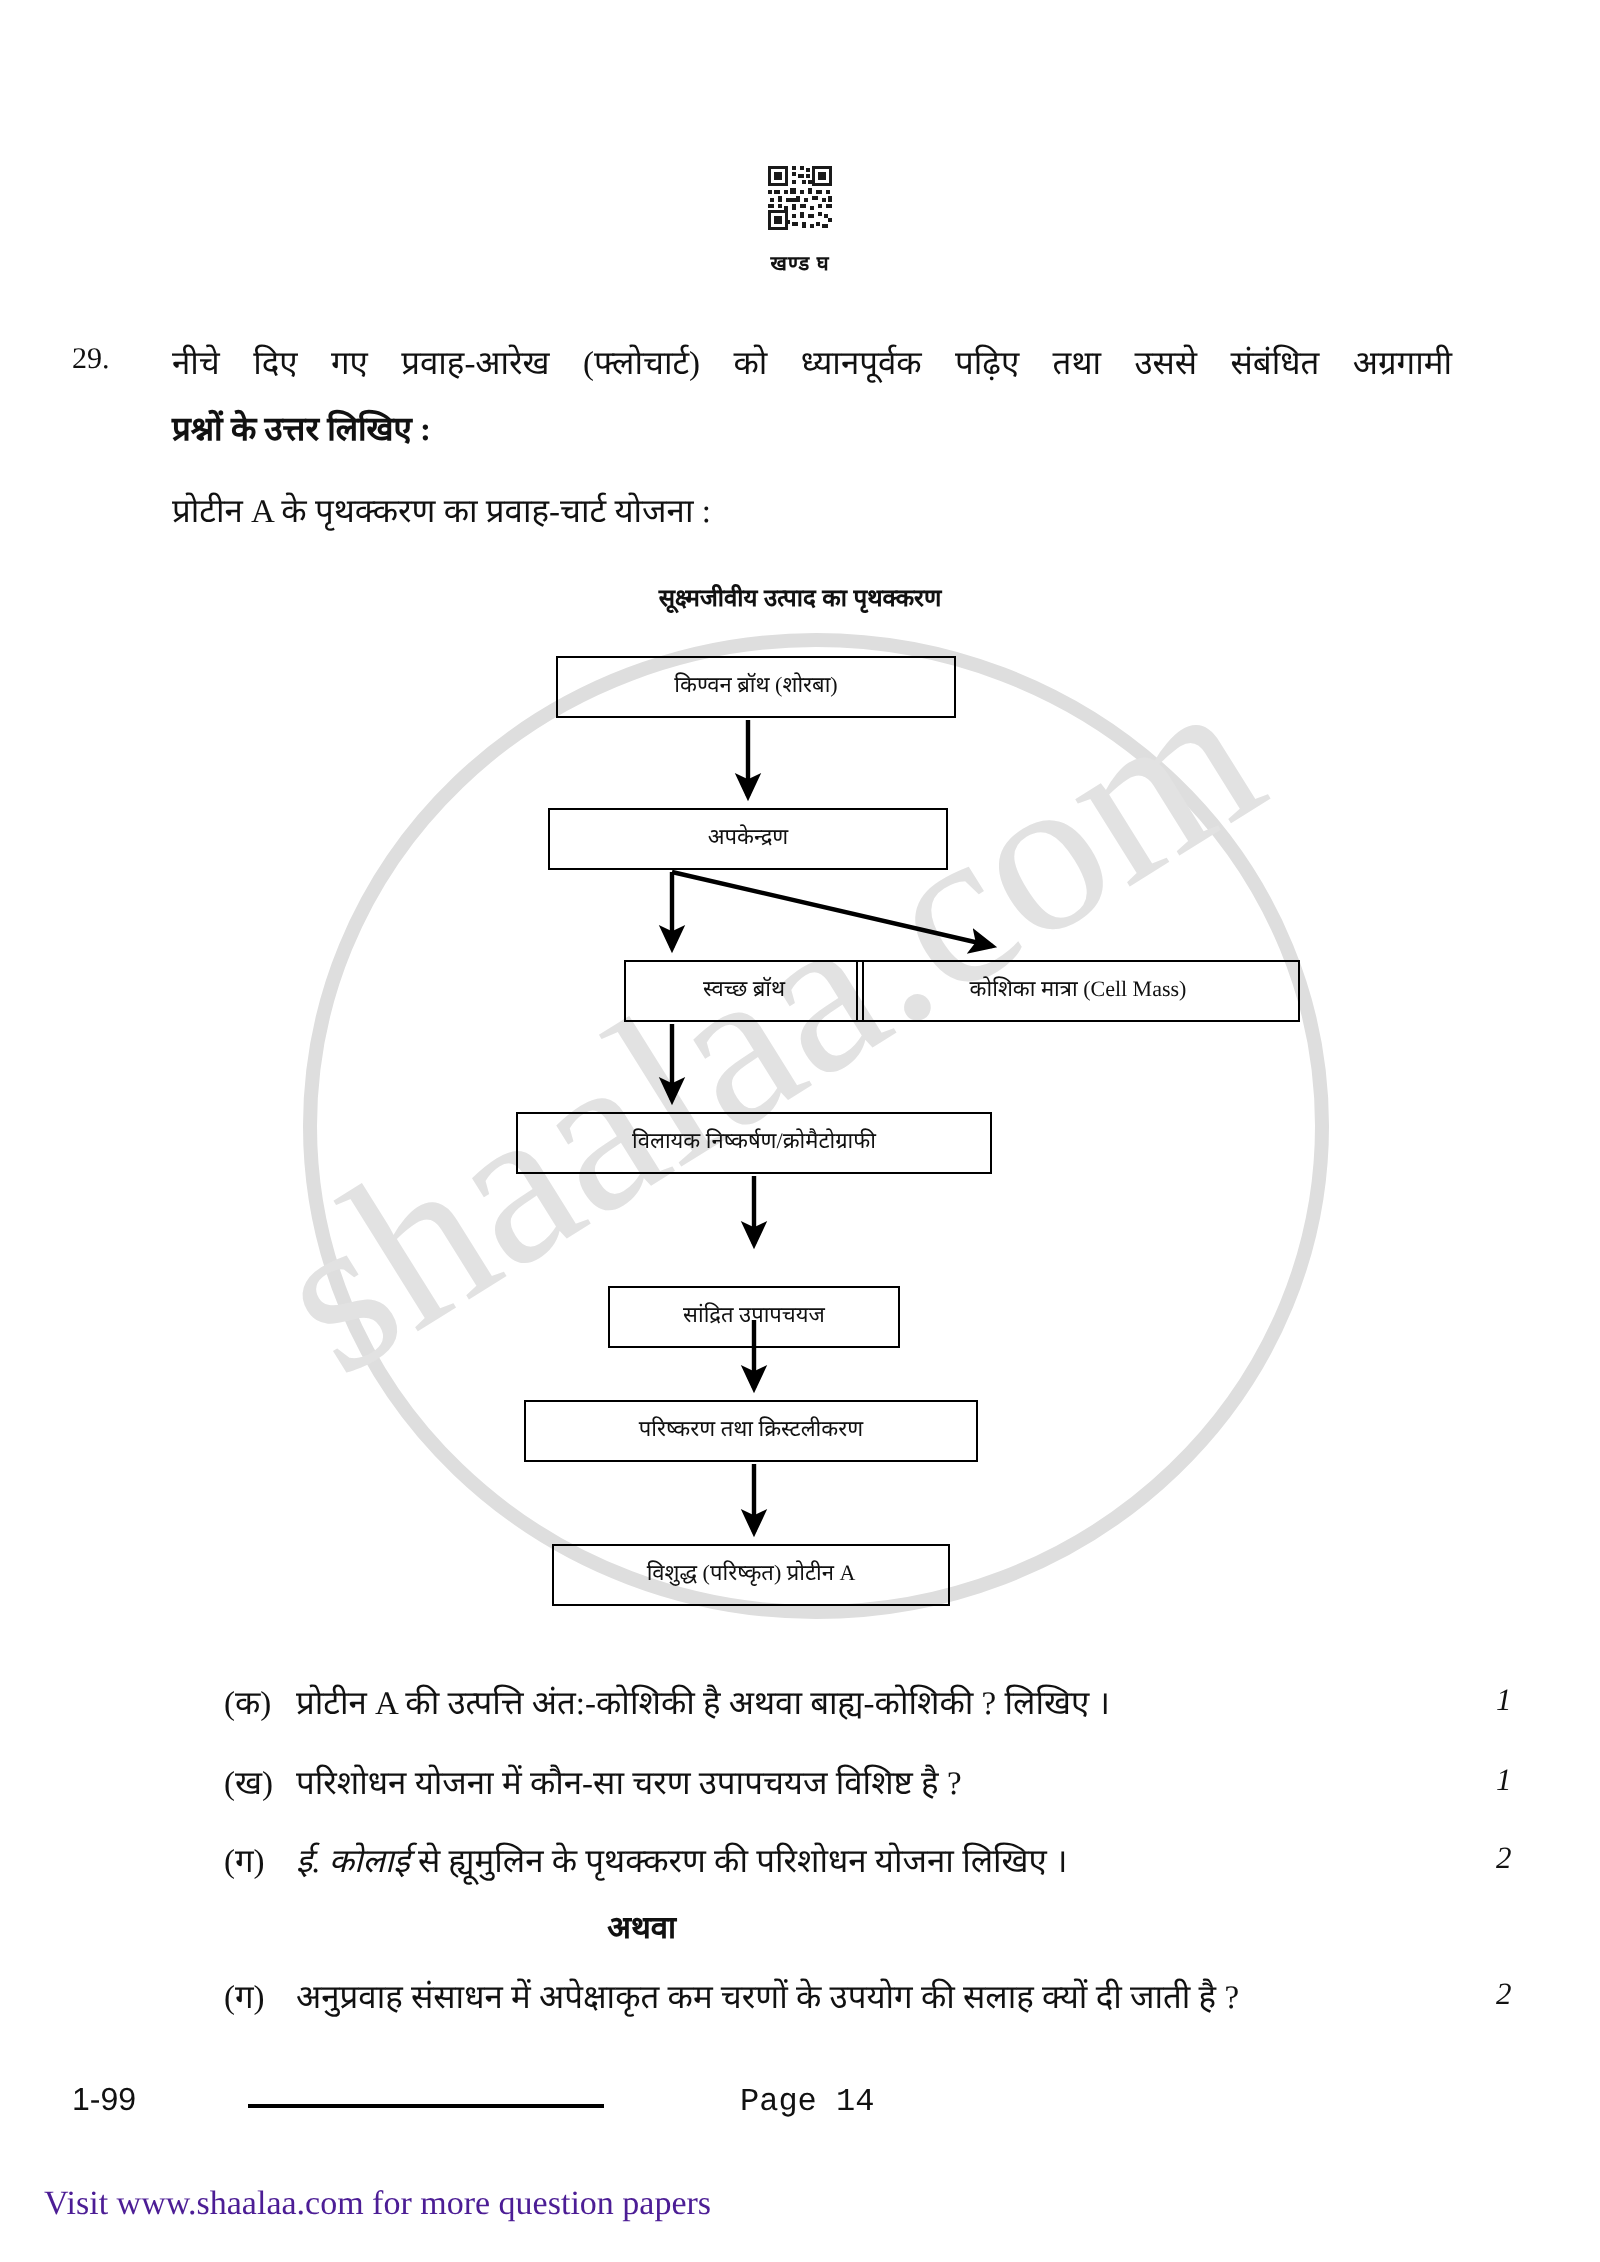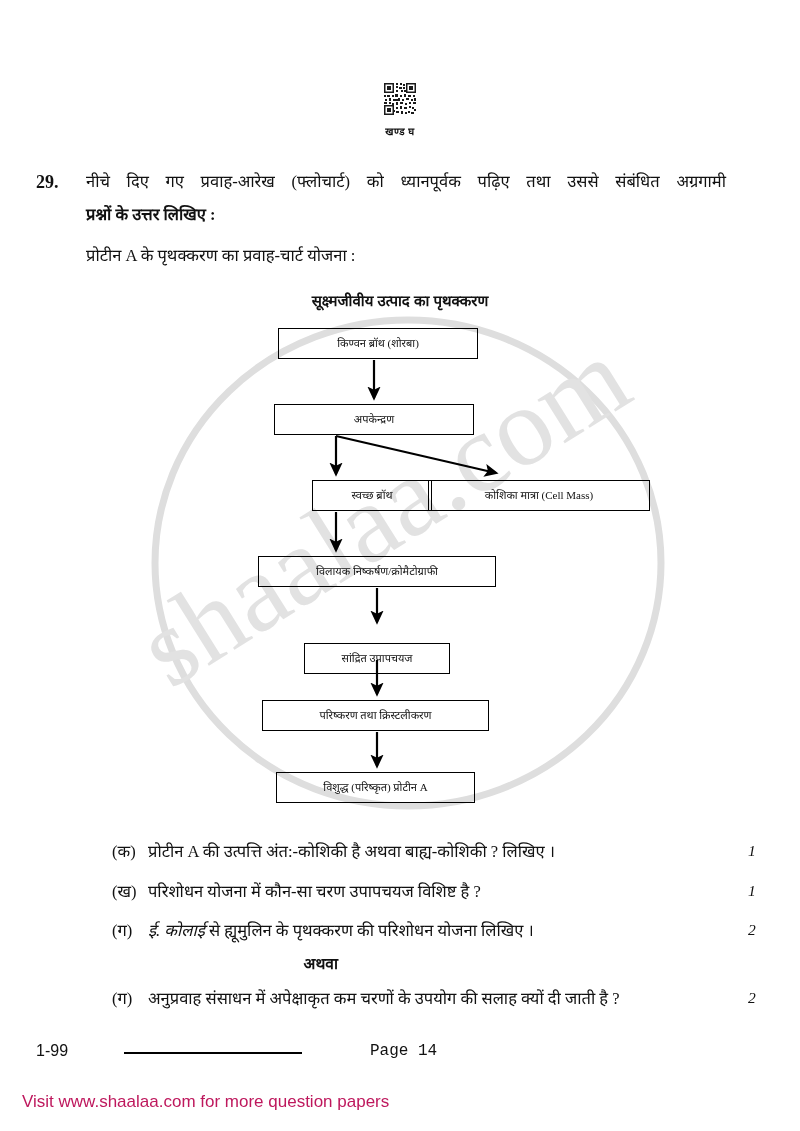--- a/index.html
+++ b/index.html
@@ -48,22 +48,22 @@
     font-weight: bold;
     font-size: 10px;
     letter-spacing: 0.5px;
   }
 
   
   .q-number {
     position: absolute;
     left: 36px;
     top: 172px;
-    font-weight: bold;
-    font-size: 18px;
+    font-weight: normal;
+    font-size: 15px;
     font-family: "Liberation Serif", serif;
   }
   .q-stem-l1 {
     position: absolute;
     left: 86px;
     top: 171px;
     width: 640px;
     font-size: 16.5px;
     text-align: justify;
     text-align-last: justify;
@@ -93,21 +93,21 @@
     height: 530px;
     z-index: 2;
   }
   .fc-title {
     position: absolute;
     left: 0; right: 0;
     top: 5px;
     text-align: center;
     font-family: "Liberation Sans", "DejaVu Sans", sans-serif;
     font-weight: bold;
-    font-size: 15px;
+    font-size: 12px;
   }
   .fc-box {
     position: absolute;
     border: 1.6px solid #000;
     background: transparent;
     display: flex;
     align-items: center;
     justify-content: center;
     font-size: 11px;
     font-family: "Liberation Serif", "DejaVu Serif", serif;
@@ -183,23 +183,23 @@
     position: absolute;
     left: 370px;
     top: 1042px;
     font-family: Liberation Mono, monospace;
     font-size: 16px;
   }
   .footer-visit {
     position: absolute;
     left: 22px;
     top: 1092px;
-    font-family: Liberation Sans, sans-serif;
+    font-family: Liberation Serif, serif;
     font-size: 17px;
-    color: #be185d;
+    color: #4c1d95;
   }
 </style>
 </head>
 <body>
 
 <div id="page">
 
   <svg id="watermark" viewBox="0 0 800 1131" xmlns="http://www.w3.org/2000/svg" aria-hidden="true">
     <ellipse cx="408" cy="563" rx="253" ry="243" fill="none" stroke="#dedede" stroke-width="7"></ellipse>
     <text x="170" y="690" transform="rotate(-32 170 690)" font-family="Liberation Serif, serif" font-size="112" fill="#e2e2e2">shaalaa.com</text>

